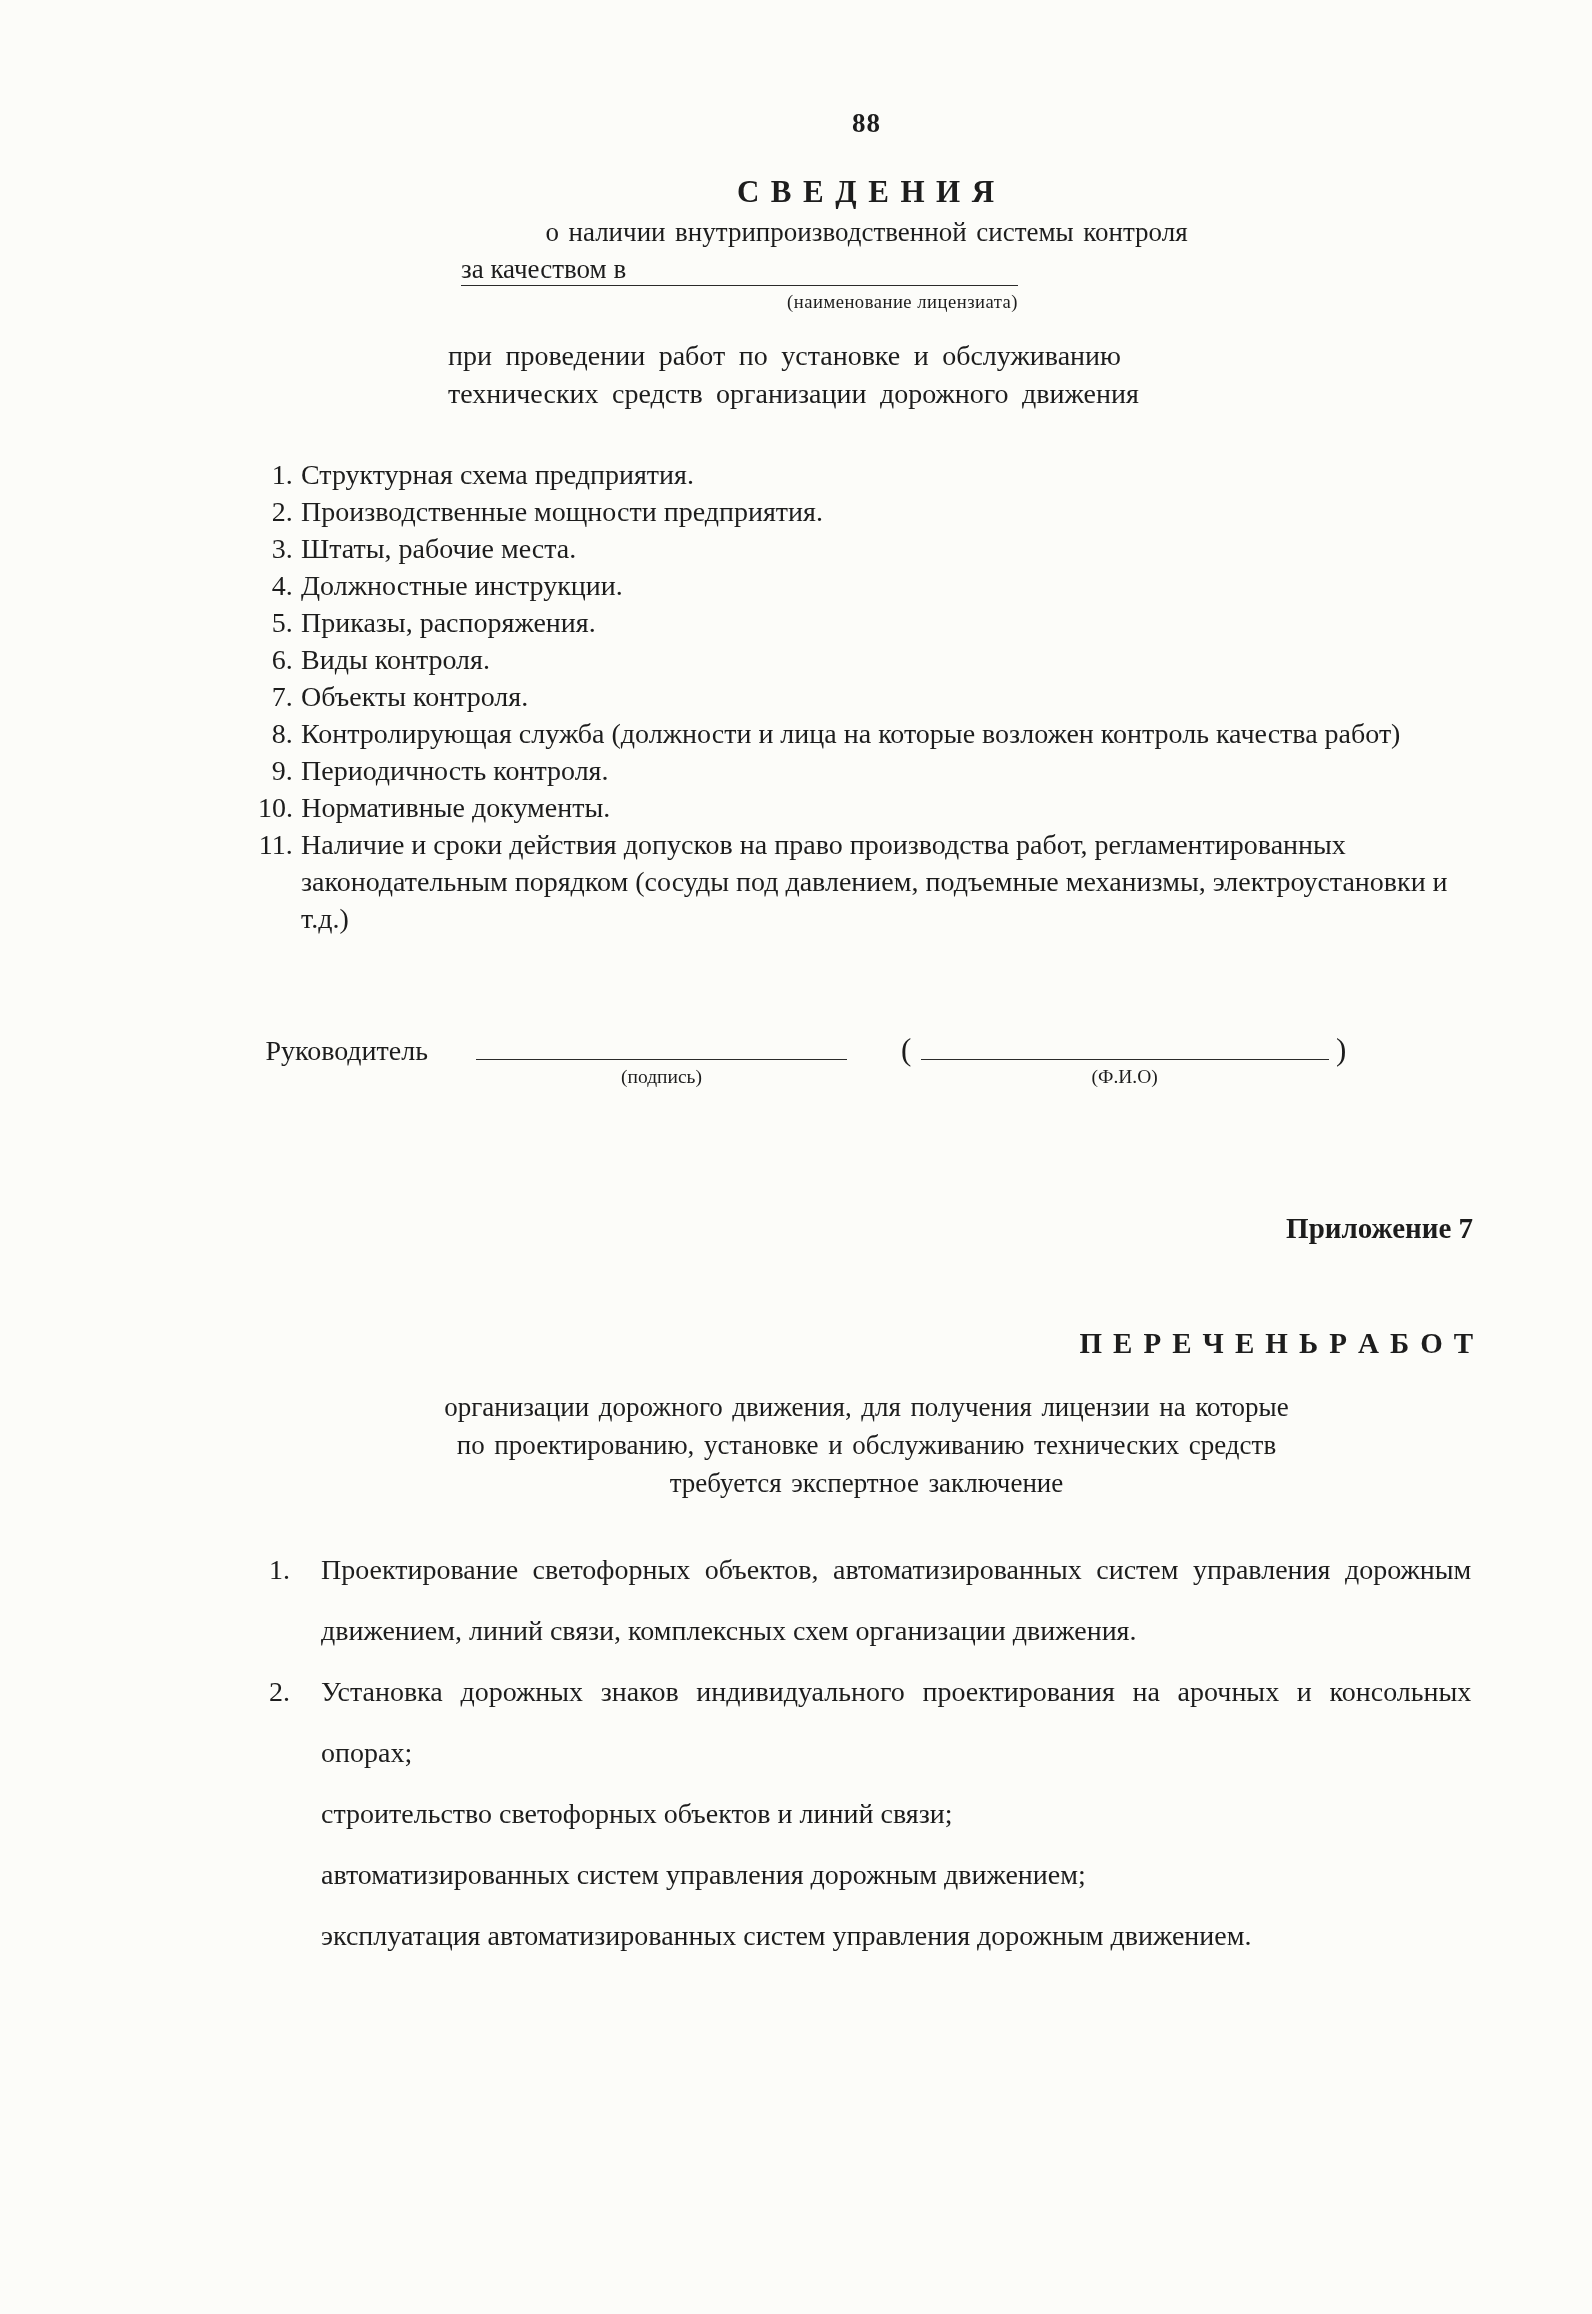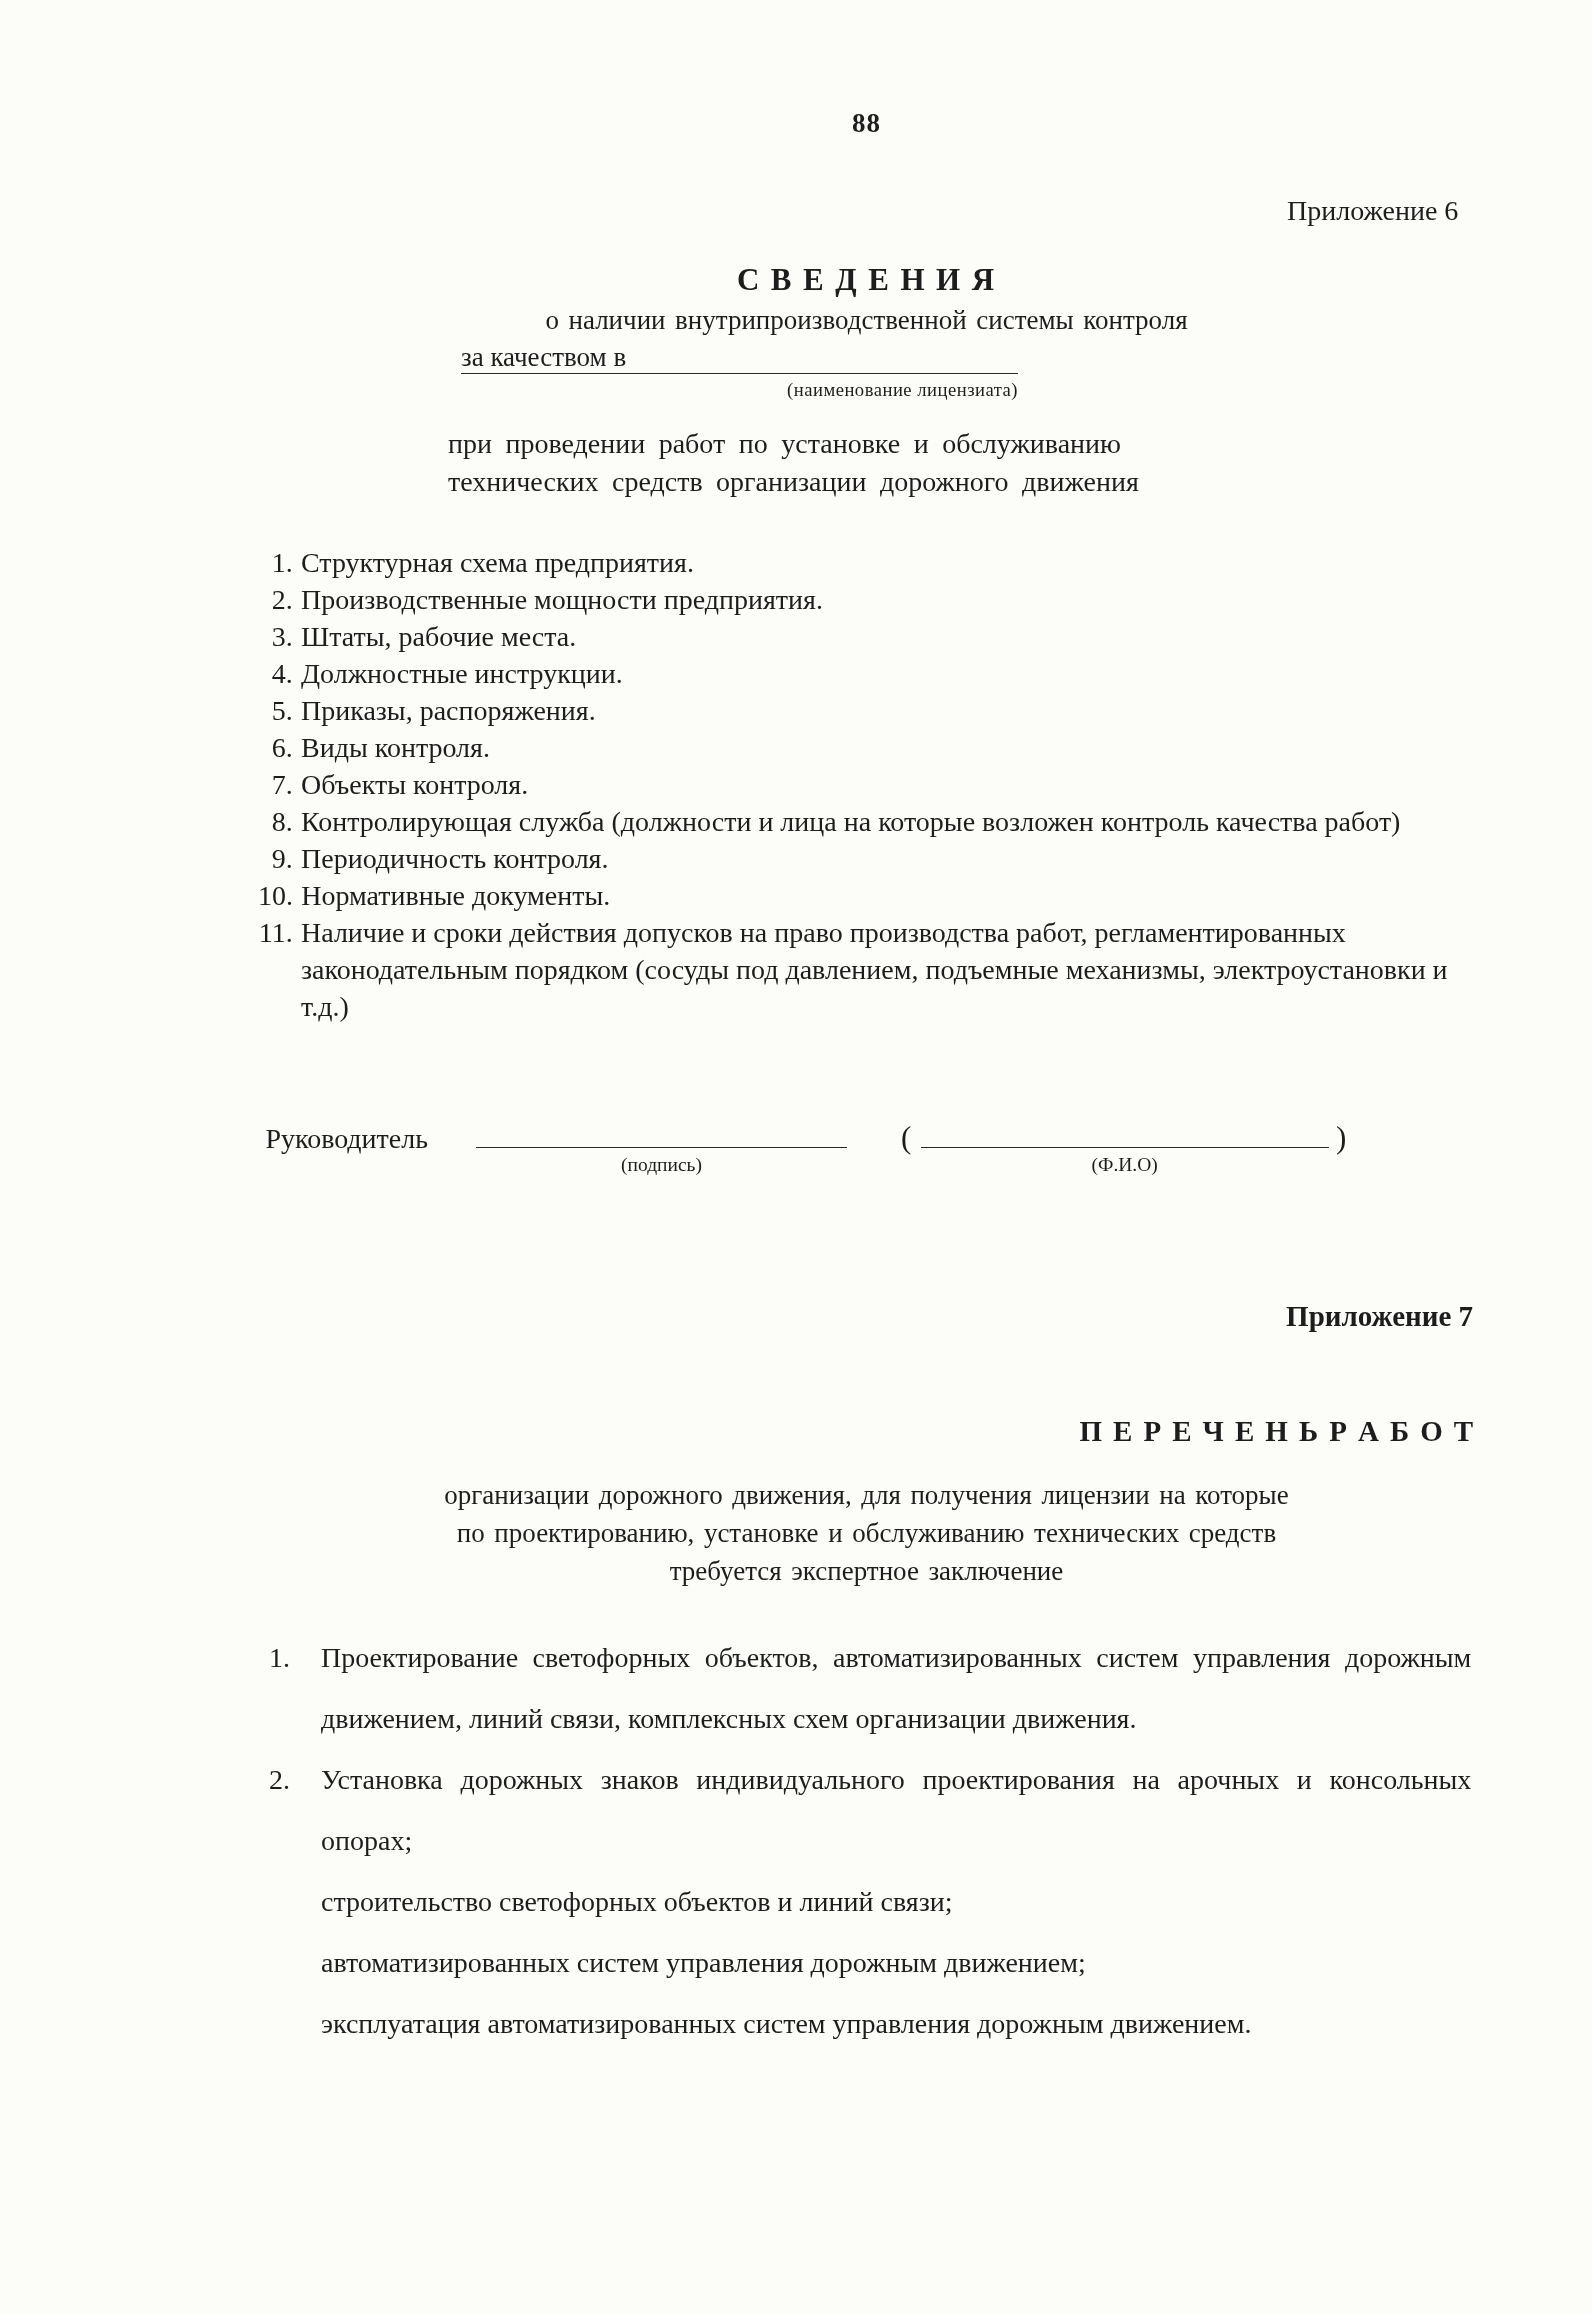--- a/index.html
+++ b/index.html
@@ -165,21 +165,20 @@
   }
 </style>
 </head>
 <body>
 
 <div class="page">
   <div class="content">
 
     <div class="page-number">88</div>
 
-    <div class="app-label app6-label">Приложение 6</div>
 
     <div class="doc-title">С В Е Д Е Н И Я</div>
 
     <div class="sub-center">о наличии внутрипроизводственной системы контроля</div>
 
     <div class="blank-row">
       <span class="prefix">за качеством в</span>
       <span class="fill-blank">
         <span class="blank-caption">(наименование лицензиата)</span>
       </span>

